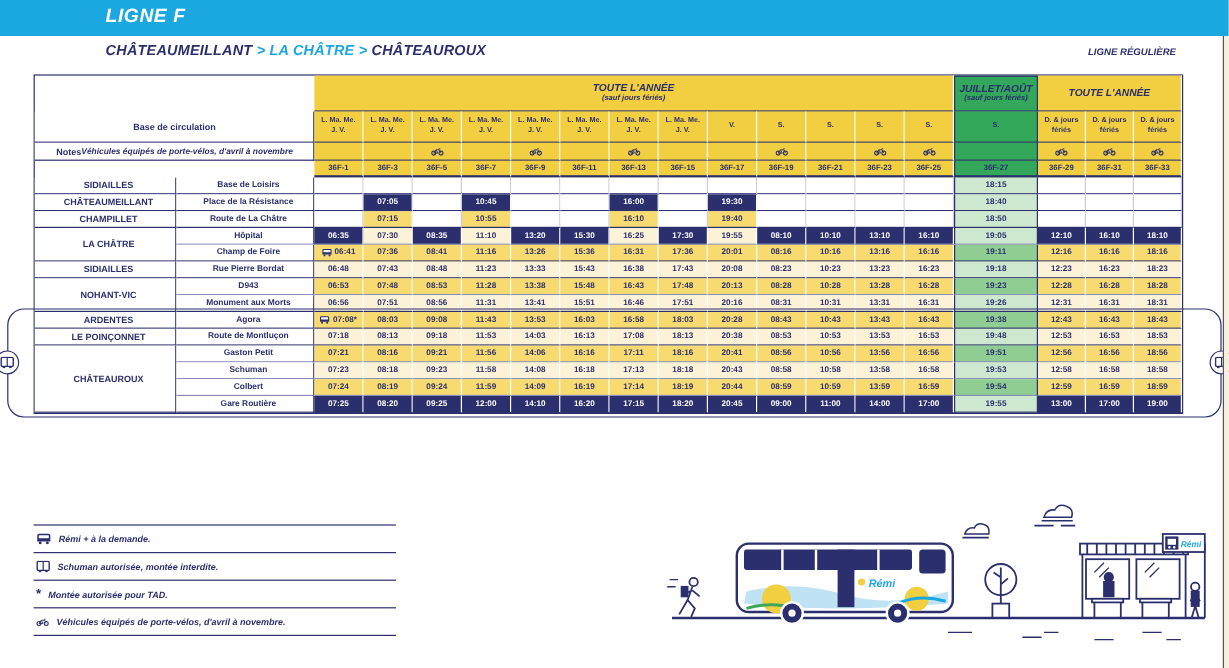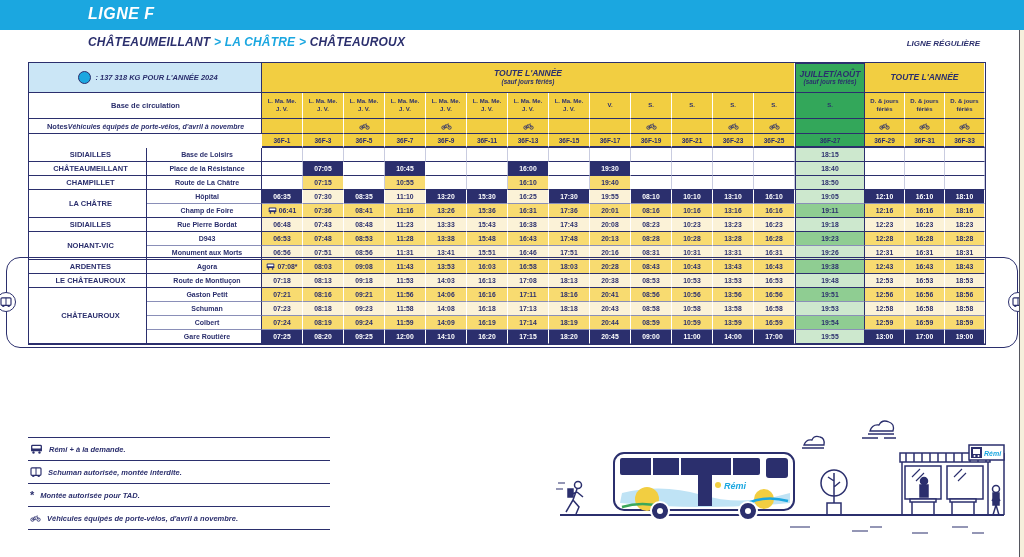--- a/index.html
+++ b/index.html
@@ -82,21 +82,20 @@
 <div class="route">
   <span>CHÂTEAUMEILLANT</span>
   <span class="sep">&gt;</span>
   <span class="via">LA CHÂTRE</span>
   <span class="sep">&gt;</span>
   <span>CHÂTEAUROUX</span>
 </div>
 <div class="lr">LIGNE RÉGULIÈRE</div>
 
 <div class="tt" id="tt">
-    <div class="t-info" style="grid-area: 1 / 1 / auto / 3;"><span class="co2"></span>: 137 318 KG POUR L'ANNÉE 2024</div>
     <div class="gh gh-yellow" style="grid-area: 1 / 3 / auto / span 13;">
       <div class="l1">TOUTE L'ANNÉE</div>
       <div class="l2">(sauf jours fériés)</div>
     </div>
     <div class="gh gh-green" style="grid-area: 1 / 16 / auto / span 1;">
       <div class="l1">JUILLET/AOÛT</div>
       <div class="l2">(sauf jours fériés)</div>
     </div>
     <div class="gh gh-yellow" style="grid-area: 1 / 17 / auto / span 3;">
       <div class="l1">TOUTE L'ANNÉE</div>
@@ -450,21 +449,21 @@
     <div class="c c-yellow bstrong" style="grid-area: 13 / 10;">18:03</div>
     <div class="c c-yellow bstrong" style="grid-area: 13 / 11;">20:28</div>
     <div class="c c-yellow bstrong" style="grid-area: 13 / 12;">08:43</div>
     <div class="c c-yellow bstrong" style="grid-area: 13 / 13;">10:43</div>
     <div class="c c-yellow bstrong" style="grid-area: 13 / 14;">13:43</div>
     <div class="c c-yellow bstrong" style="grid-area: 13 / 15;">16:43</div>
     <div class="c c-gmid bstrong" style="grid-area: 13 / 16;">19:38</div>
     <div class="c c-yellow bstrong" style="grid-area: 13 / 17;">12:43</div>
     <div class="c c-yellow bstrong" style="grid-area: 13 / 18;">16:43</div>
     <div class="c c-yellow bstrong" style="grid-area: 13 / 19;">18:43</div>
-    <div class="stn" style="grid-area: 14 / 1 / span 1;">LE CHÂTEAUROUX</div>
+    <div class="stn" style="grid-area: 14 / 1 / span 1;">LE POINÇONNET</div>
     <div class="stop bstrong" style="grid-area: 14 / 2;">Route de Montluçon</div>
     <div class="c c-cream bstrong" style="grid-area: 14 / 3;">07:18</div>
     <div class="c c-cream bstrong" style="grid-area: 14 / 4;">08:13</div>
     <div class="c c-cream bstrong" style="grid-area: 14 / 5;">09:18</div>
     <div class="c c-cream bstrong" style="grid-area: 14 / 6;">11:53</div>
     <div class="c c-cream bstrong" style="grid-area: 14 / 7;">14:03</div>
     <div class="c c-cream bstrong" style="grid-area: 14 / 8;">16:13</div>
     <div class="c c-cream bstrong" style="grid-area: 14 / 9;">17:08</div>
     <div class="c c-cream bstrong" style="grid-area: 14 / 10;">18:13</div>
     <div class="c c-cream bstrong" style="grid-area: 14 / 11;">20:38</div>

